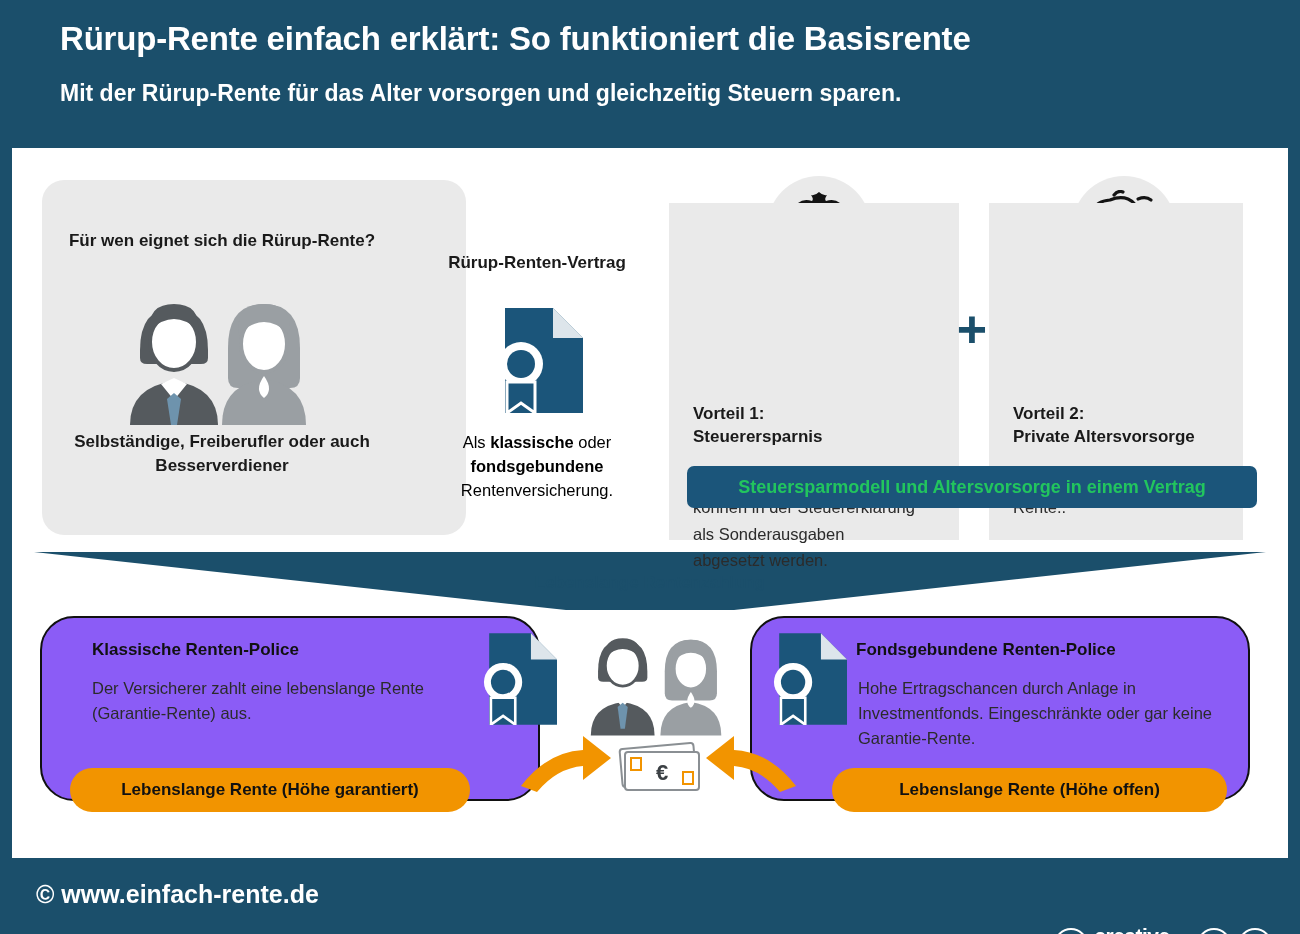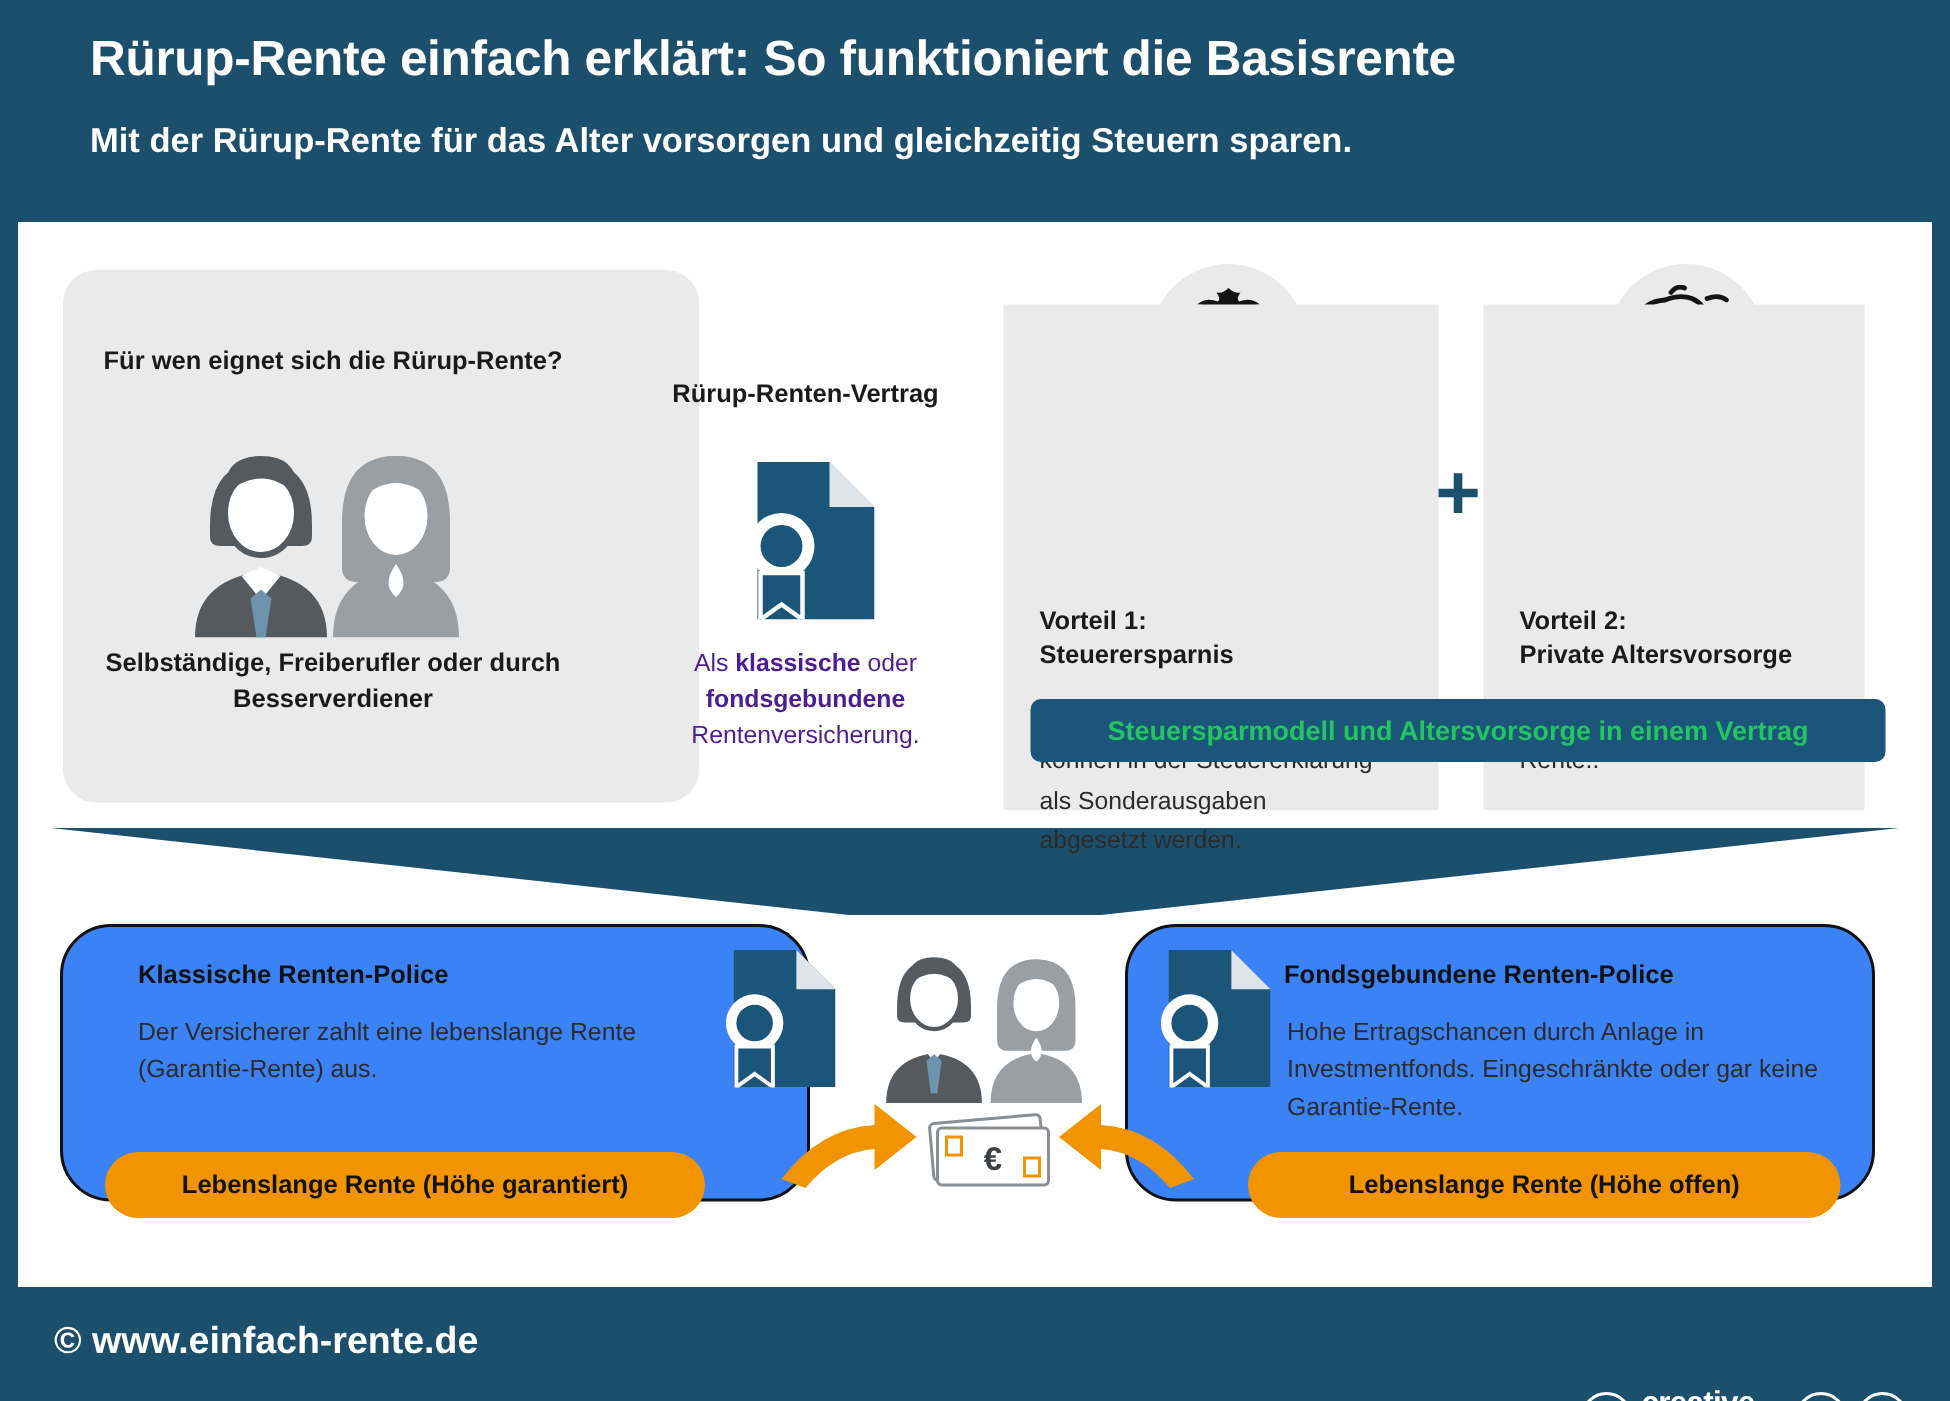--- a/index.html
+++ b/index.html
@@ -45,21 +45,21 @@
 
   
   .panel-contract { position: absolute; left: 400px; top: 105px; width: 250px; height: 260px; }
   .panel-contract .pc-title {
     position: absolute; left: 0; top: 0; width: 250px; text-align: center;
     font-size: 17px; font-weight: bold; color: #1a1a1a;
   }
   .panel-contract .pc-doc { position: absolute; left: 79px; top: 55px; }
   .panel-contract .pc-text {
     position: absolute; left: -4px; top: 178px; width: 258px; text-align: center;
-    font-size: 16.5px; color: #4c1d95; line-height: 1.45;
+    font-size: 16.5px; color: #000000; line-height: 1.45;
   }
   .panel-contract .pc-text b { font-weight: bold; }
 
   
   .panel-v1 {
     position: absolute; left: 657px; top: 55px; width: 290px; height: 337px;
     background: #eaeaea;
   }
   .badge-round {
     position: absolute; width: 104px; height: 70px;
@@ -96,21 +96,21 @@
   
   .funnel { position: absolute; left: 22px; top: 404px; width: 1232px; height: 60px; }
   .funnel-label {
     position: absolute; left: 0; top: 425px; width: 1276px; text-align: center;
     font-size: 17px; font-weight: bold; color: #1b4f6b;
   }
 
   
   .bubble {
     position: absolute; top: 468px; width: 500px; height: 185px;
-    border: 2.5px solid #111111; border-radius: 34px; background: #3b82f6;
+    border: 2.5px solid #111111; border-radius: 34px; background: #8b5cf6;
   }
   .bubble-left { left: 28px; }
   .bubble-right { left: 738px; }
   .bubble h3 {
     position: absolute; top: 22px; font-size: 17px; font-weight: bold; color: #111111;
   }
   .bubble p {
     position: absolute; top: 58px; font-size: 16.5px; color: #2b2b2b; line-height: 1.5;
   }
   .bubble-left h3 { left: 50px; }
@@ -181,21 +181,21 @@
 
           <g transform="translate(92,0)">
             <path d="M14 58 q0 -44 36 -44 q36 0 36 44 l0 30 q0 10 -10 10 l-52 0 q-10 0 -10 -10 z" fill="#9a9fa3"></path>
             <ellipse cx="50" cy="54" rx="23" ry="28" fill="#ffffff" stroke="#9a9fa3" stroke-width="4"></ellipse>
             <path d="M25 44 q25 -24 50 0 q4 -30 -25 -30 q-29 0 -25 30 z" fill="#9a9fa3"></path>
             <path d="M8 135 q0 -40 42 -46 q42 6 42 46 z" fill="#9a9fa3"></path>
             <path d="M50 86 q-10 14 0 22 q10 -8 0 -22 z" fill="#ffffff"></path>
           </g>
         </svg>
       </div>
-      <div class="pt-caption">Selbständige, Freiberufler oder durch Besserverdiener</div>
+      <div class="pt-caption">Selbständige, Freiberufler oder auch Besserverdiener</div>
     </div>
 
     <div class="panel-contract">
       <div class="pc-title">Rürup-Renten-Vertrag</div>
       <div class="pc-doc">
         <svg width="92" height="105" viewBox="0 0 92 105">
           <path d="M14 0 L62 0 L92 30 L92 105 L14 105 Z" fill="#1b557a"></path>
           <path d="M62 0 L92 30 L62 30 Z" fill="#ffffff" opacity="0.85"></path>
           <circle cx="30" cy="56" r="22" fill="#ffffff"></circle>
           <circle cx="30" cy="56" r="14" fill="#1b557a"></circle>

